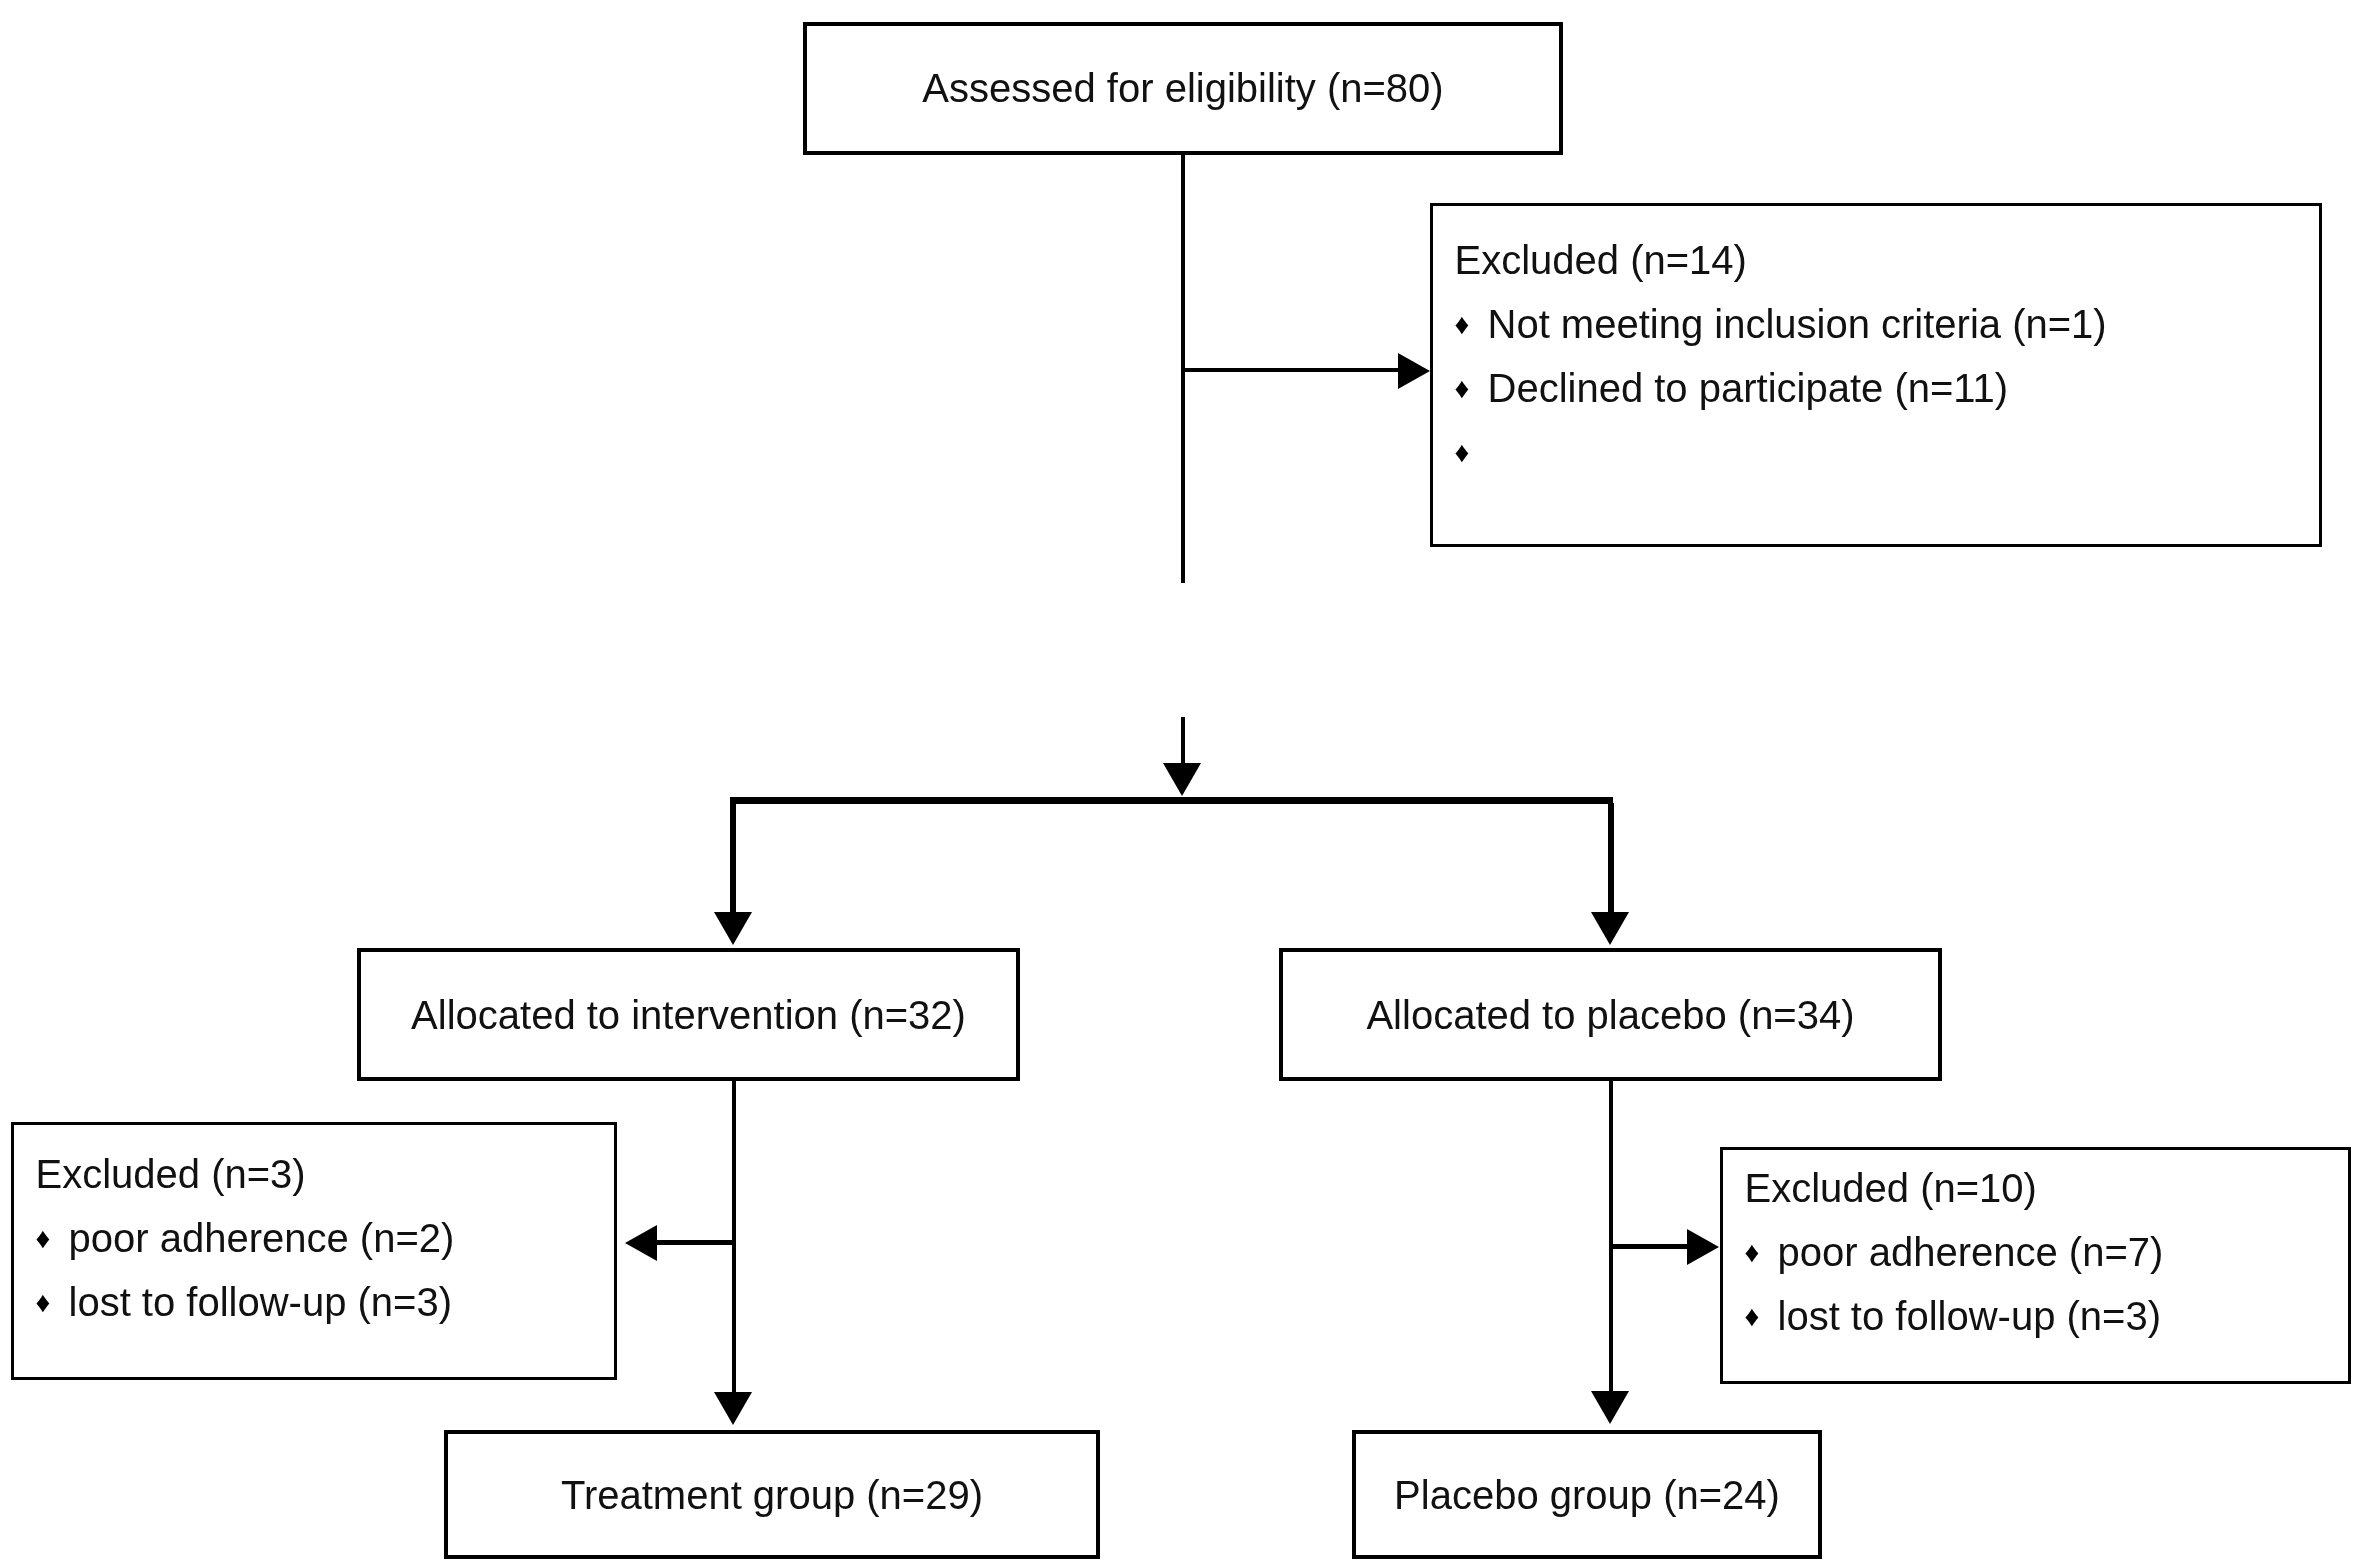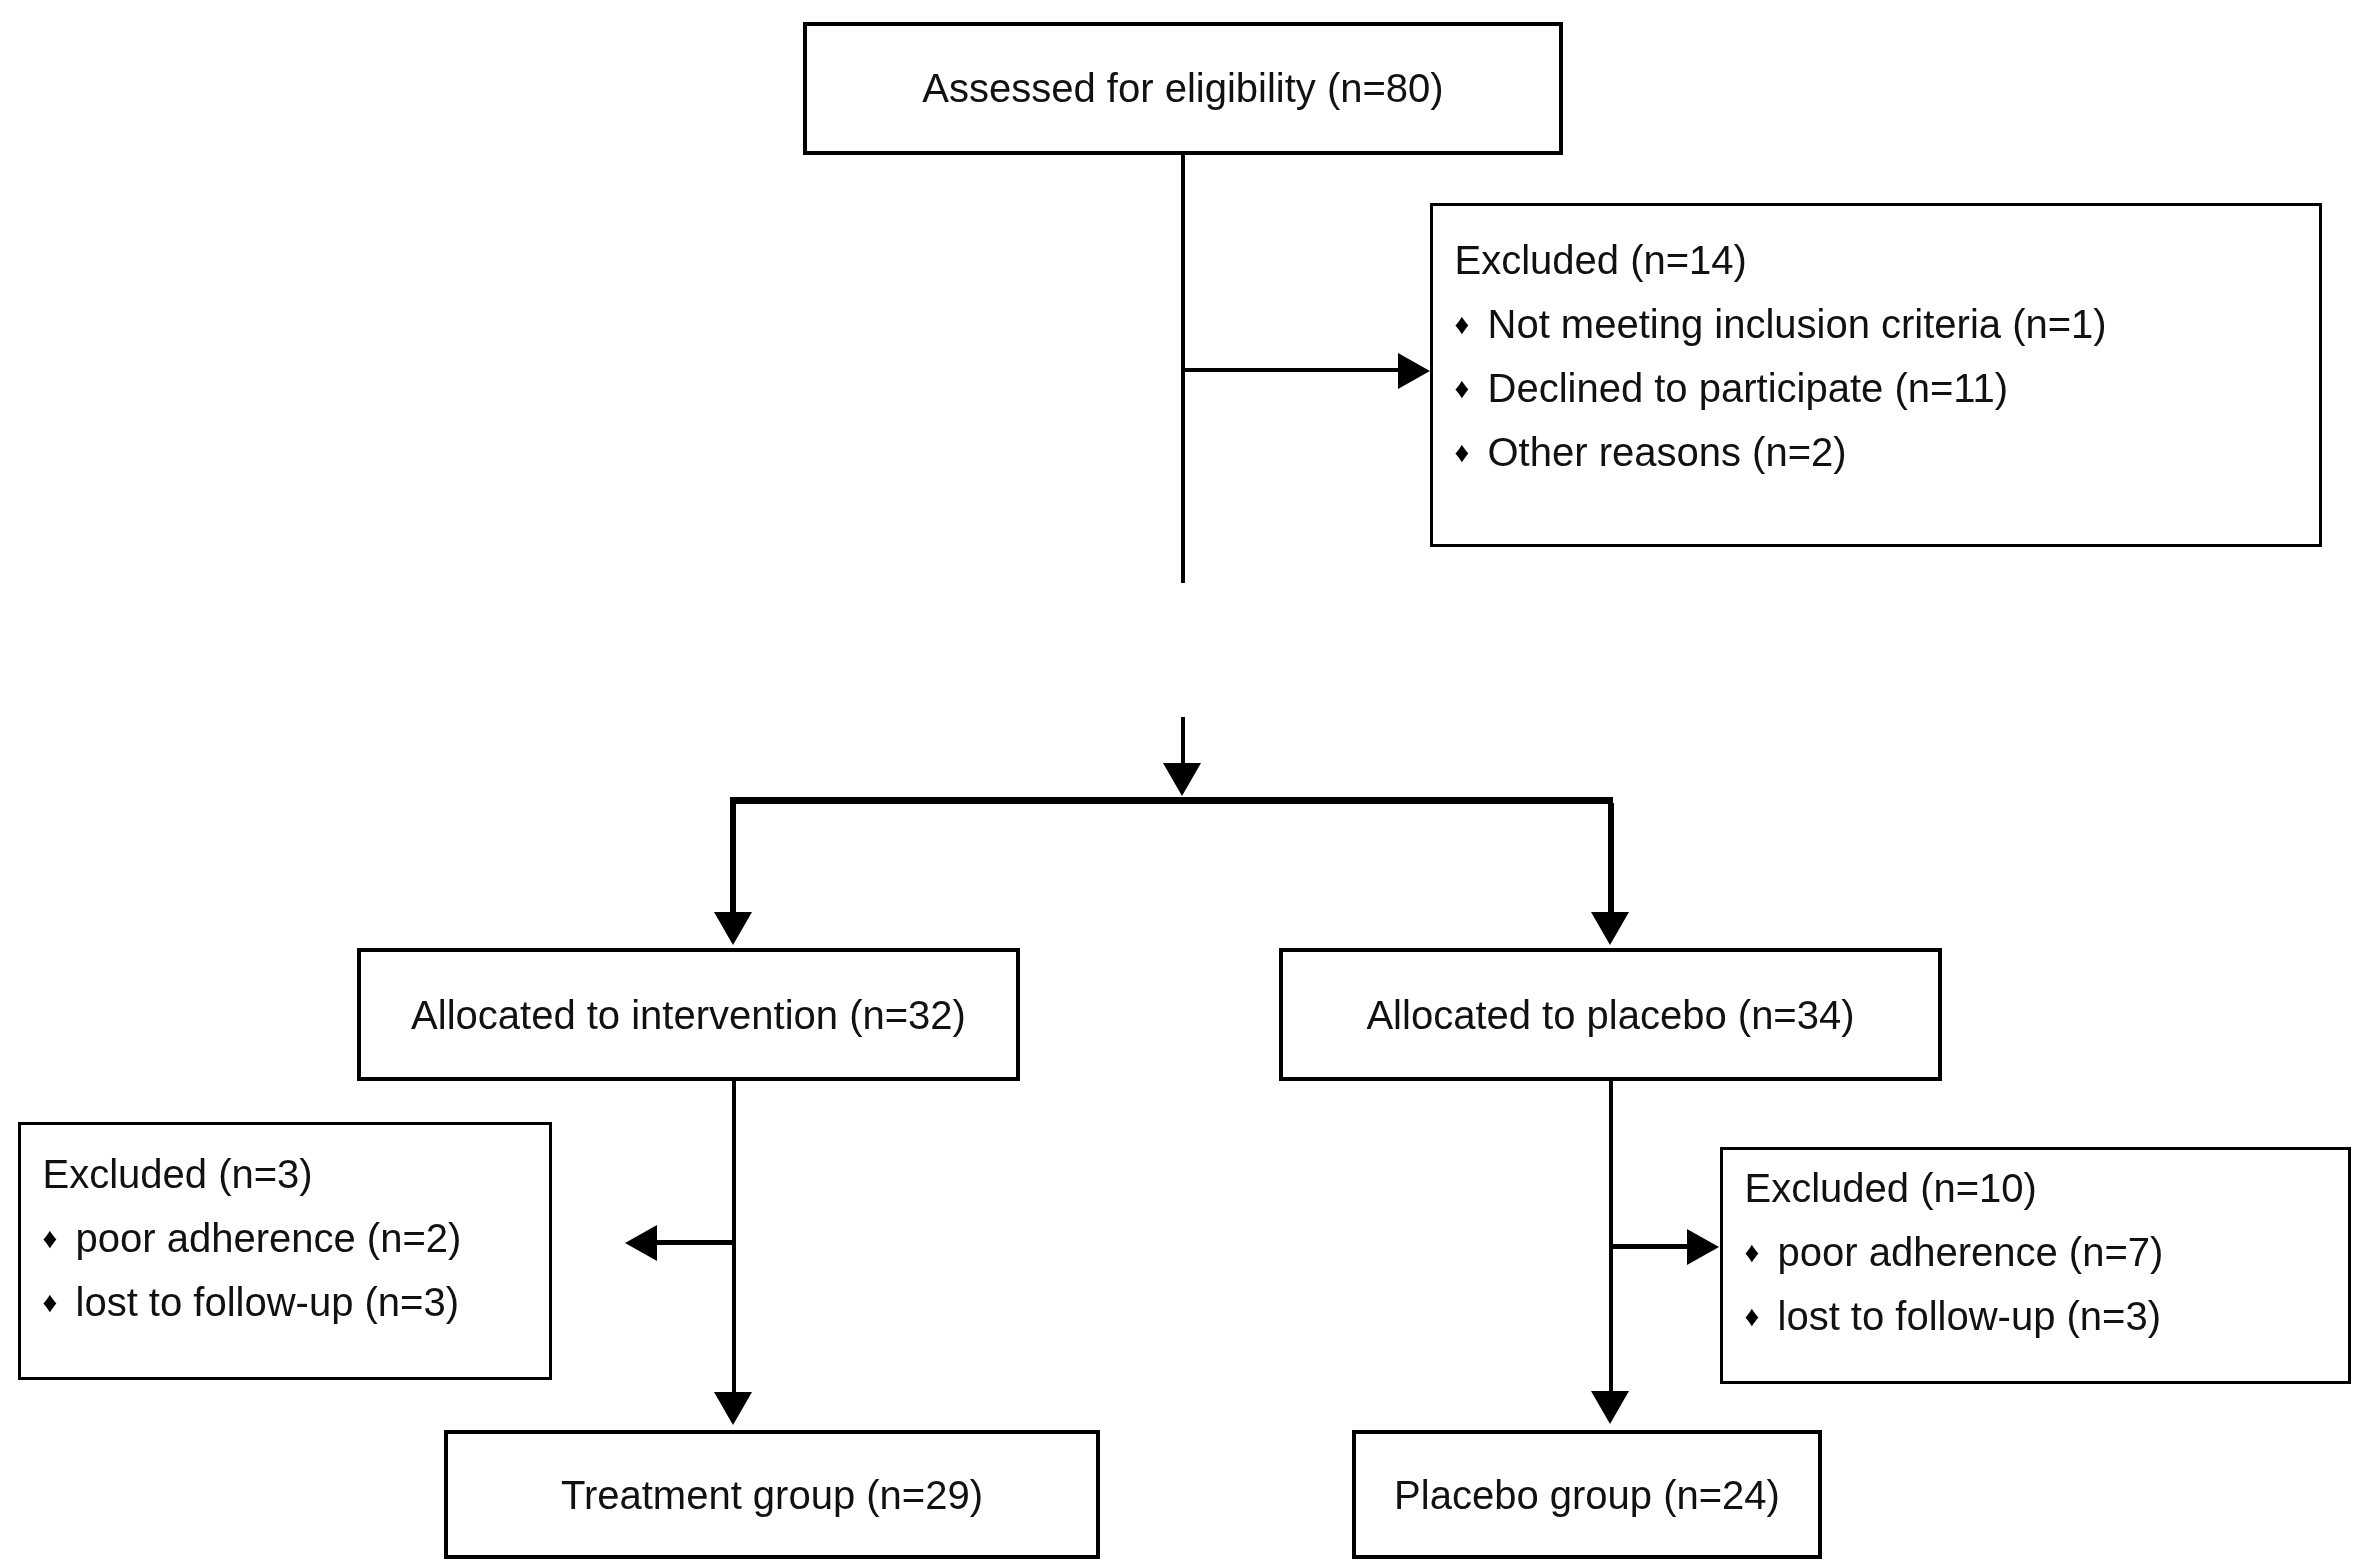--- a/index.html
+++ b/index.html
@@ -105,21 +105,20 @@
     <div class="bullet-row">
       <span class="diamond">♦</span>
       <span class="bullet-text">Not meeting inclusion criteria (n=1)</span>
     </div>
     <div class="bullet-row">
       <span class="diamond">♦</span>
       <span class="bullet-text">Declined to participate (n=11)</span>
     </div>
     <div class="bullet-row">
       <span class="diamond">♦</span>
-      <span class="bullet-text">Other reasons (n=2)</span>
     </div>
   </div>
 
 
   <div class="line" style="left:1181px; top:717px; width:3.6px; height:47px;"></div>
   <div class="arrow down" style="left:1163px; top:763px;"></div>
 
   <div class="line" style="left:730px; top:797px; width:883px; height:7.2px;"></div>
 
   <div class="line" style="left:730px; top:803px; width:5.7px; height:110px;"></div>
@@ -135,21 +134,21 @@
   <div class="box center" style="left:1279px; top:948px; width:663px; height:133px;">
     <span class="label">Allocated to placebo (n=34)</span>
   </div>
 
   <div class="line" style="left:732px; top:1081px; width:3.6px; height:313px;"></div>
   <div class="arrow down" style="left:714px; top:1392px;"></div>
 
   <div class="line" style="left:655px; top:1240px; width:79px; height:5px;"></div>
   <div class="arrow left" style="left:625px; top:1225px;"></div>
 
-  <div class="box thin" style="left:18px; top:1122px; width:534px; height:258px; padding:27px 10.8px 0 21.5px;">
+  <div class="box thin" style="left:11px; top:1122px; width:606px; height:258px; padding:27px 10.8px 0 21.5px;">
     <div class="list-title">Excluded (n=3)</div>
     <div class="bullet-row">
       <span class="diamond">♦</span>
       <span class="bullet-text">poor adherence (n=2)</span>
     </div>
     <div class="bullet-row">
       <span class="diamond">♦</span>
       <span class="bullet-text">lost to follow-up (n=3)</span>
     </div>
   </div>

